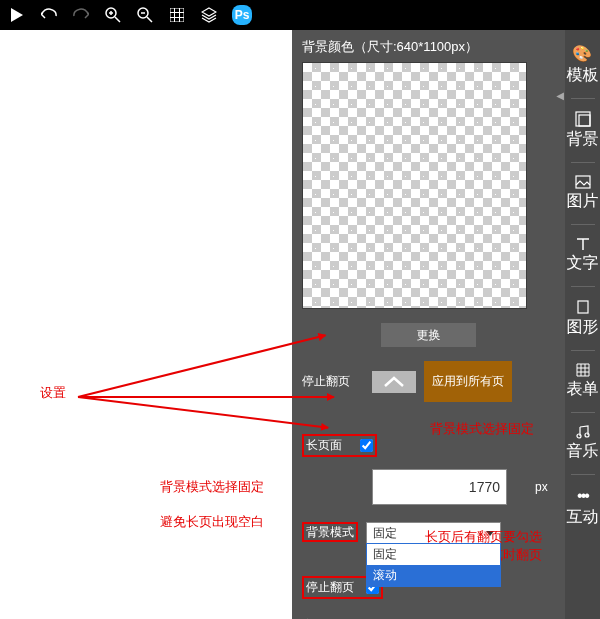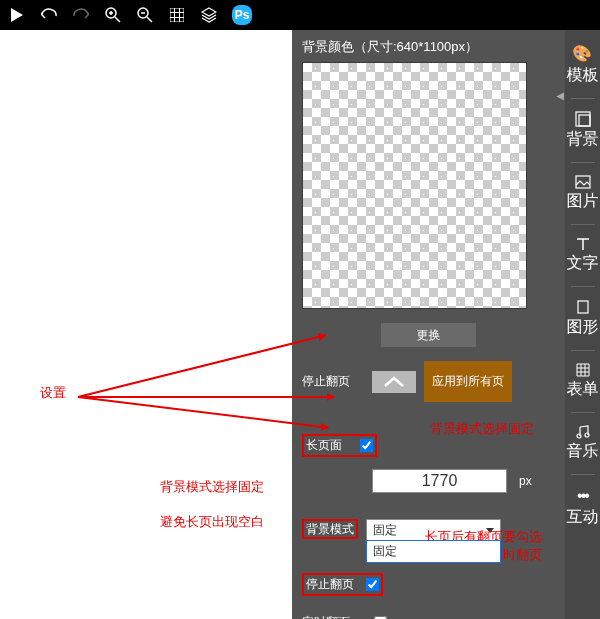--- a/index.html
+++ b/index.html
@@ -21,22 +21,22 @@
  background-size:18px 18px;background-position:0 0,0 9px,9px -9px,-9px 0;background-color:#fff}
 .replace-btn{width:95px;height:24px;background:#6a6a6a;color:#fff;border:none;margin:14px auto 12px;display:block;font-size:12px;cursor:pointer}
 .row{display:flex;align-items:center;margin-top:14px;gap:8px}
 .row .lbl{width:62px;font-size:12px}
 .color-chip{width:40px;height:18px;background:#fff;border:1px solid #000;position:relative}
 .color-chip:after{content:"";position:absolute;right:2px;top:6px;border-left:4px solid transparent;border-right:4px solid transparent;border-top:5px solid #000}
 .arrow-ind{width:44px;height:22px;background:#b8b8b8;display:flex;align-items:center;justify-content:center}
 .apply-btn{height:41px;background:#a16207;color:#fff;border:none;padding:0 8px;font-size:12px;cursor:pointer}
 .hl{border:2px solid #e60000;padding:1px 2px;display:inline-flex;align-items:center}
 .cb-row{display:flex;align-items:center;margin-top:32px;gap:6px}
-.num-input{width:135px;height:24px;background:#fff;border:1px solid #888;color:#333;text-align:center;padding:0 6px;font-size:16px}
-.px{font-size:12px;margin-left:4px}
+.num-input{width:135px;height:36px;background:#fff;border:1px solid #888;color:#333;text-align:right;padding:0 6px;font-size:14px}
+.px{font-size:12px;margin-left:20px}
 .sel-wrap{position:relative;width:135px}
 .sel-btn{width:100%;height:22px;background:#fff;border:1px solid #888;color:#333;text-align:left;padding:0 6px;font-size:12px;display:flex;align-items:center;justify-content:space-between;cursor:pointer}
 .sel-btn:after{content:"";border-left:4px solid transparent;border-right:4px solid transparent;border-top:5px solid #333}
 .sel-drop{position:absolute;top:21px;left:0;right:0;background:#fff;border:1px solid #2a6fd6;z-index:5}
 .sel-opt{padding:2px 6px;font-size:12px;color:#333}
 .sel-opt.sel{background:#2a6fd6;color:#fff}
 .sidebar{width:35px;background:#474747;display:flex;flex-direction:column;align-items:center;padding-top:10px;gap:6px}
 .side-item{display:flex;flex-direction:column;align-items:center;gap:2px;cursor:pointer;padding:4px 0;width:100%}
 .side-item .ic{color:#fff;font-size:16px}
 .side-item .tx{color:#fff;font-size:16px}
@@ -125,30 +125,31 @@
           <input type="checkbox" checked="" style="">
         </span>
       </div>
 
       <div class="row" style="margin-top:12px">
         <span style="width:62px"></span>
         <input class="num-input" value="1770" style="">
         <span class="px">px</span>
       </div>
 
-      <div class="row" style="margin-top:26px;align-items:flex-start">
+      <div class="row" style="margin-top:17px;align-items:flex-start">
         <span class="hl" style="height:20px">
             <span>背景模式</span>
           </span>
         <div class="sel-wrap">
           <div class="sel-btn">
               <span>固定</span>
             </div>
           <div class="sel-drop">
             <div class="sel-opt">固定</div>
+            <div class="sel-opt sel">滚动</div>
           </div>
         </div>
       </div>
 
       <div class="cb-row" style="">
         <span class="hl">
           <span>停止翻页</span>
           <span style="width:12px"></span>
           <input type="checkbox" checked="" style="">
         </span>

